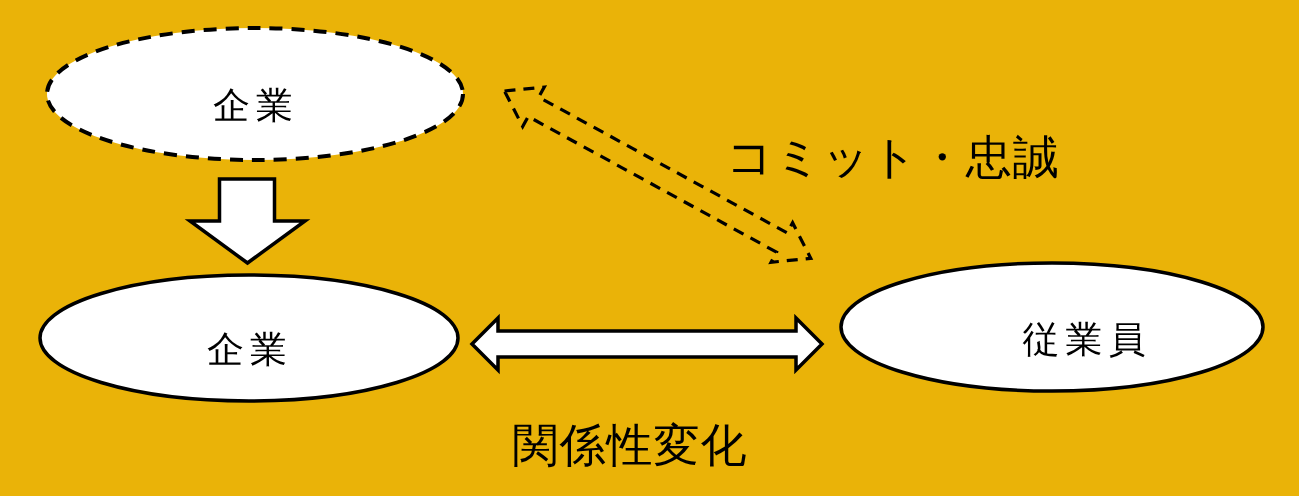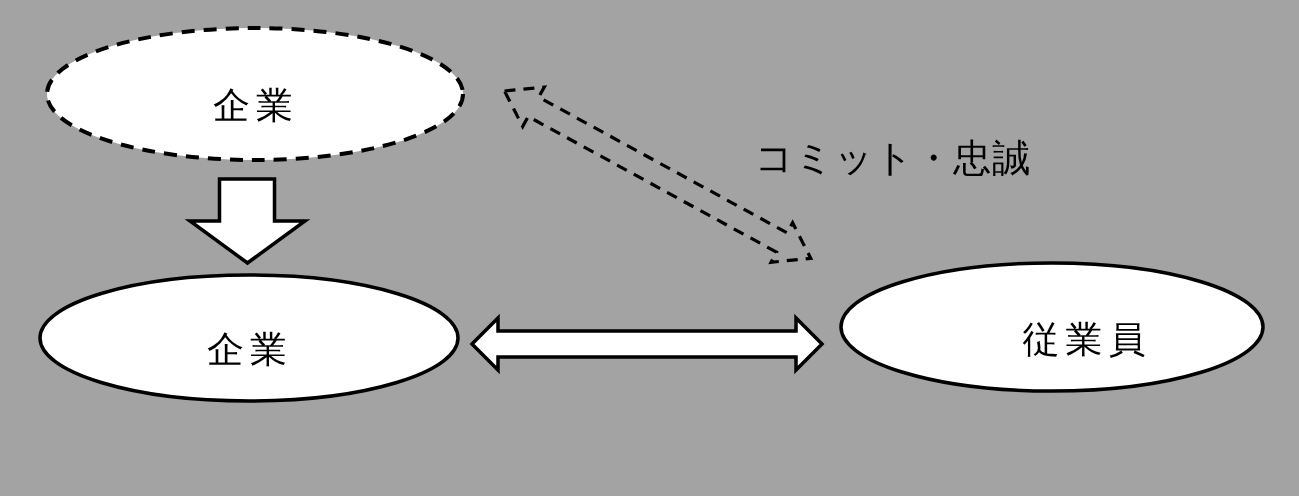--- a/index.html
+++ b/index.html
@@ -4,21 +4,21 @@
 <style>
   html, body {
     margin: 0;
     padding: 0;
     background: #ffffff;
   }
   #canvas {
     position: relative;
     width: 1299px;
     height: 496px;
-    background: #a3a3a3;
+    background: #eab308;
     overflow: hidden;
     font-family: "Liberation Serif", "DejaVu Serif", serif;
     color: #000000;
   }
   #shapes {
     position: absolute;
     left: 0;
     top: 0;
   }
   .node-label {
@@ -27,21 +27,21 @@
     white-space: nowrap;
     font-size: 37px;
     letter-spacing: 6px;
     line-height: 1;
     color: #000000;
   }
   .caption {
     position: absolute;
     transform: translate(-50%, -50%);
     white-space: nowrap;
-    font-size: 38px;
+    font-size: 46px;
     letter-spacing: 1px;
     line-height: 1;
     color: #000000;
   }
 </style>
 </head>
 <body>
 
 <div id="canvas">
 
@@ -63,14 +63,15 @@
   </svg>
 
   <div class="node-label" style="left:256px; top:105px;">企業</div>
 
   <div class="node-label" style="left:250px; top:349px;">企業</div>
 
   <div class="node-label" style="left:1051px; top:339px;margin-left:36px;">従業員</div>
 
   <div class="caption" style="left:893px; top:158px;">コミット・忠誠</div>
 
+  <div class="caption" style="left:630px; top:446px;">関係性変化</div>
 
 </div>
 
 </body></html>

